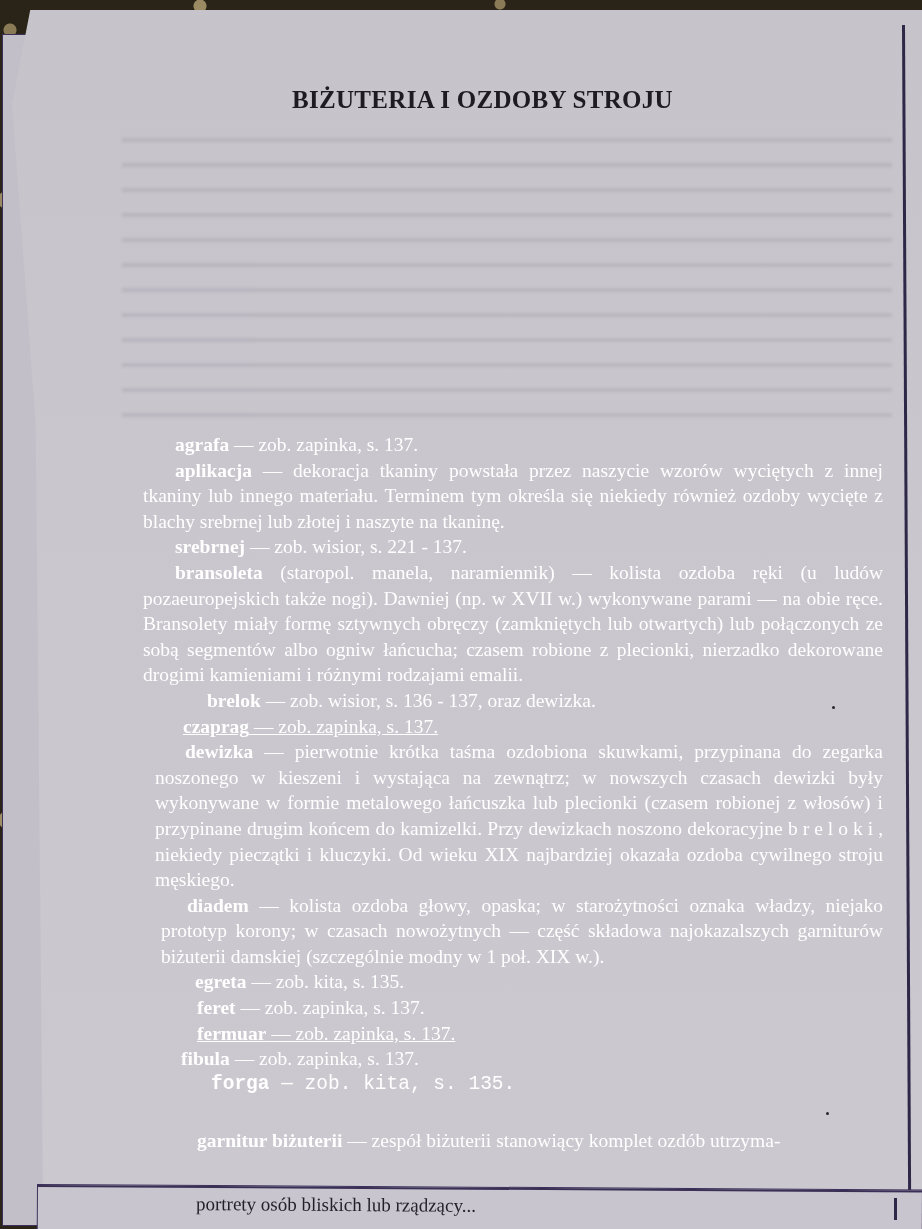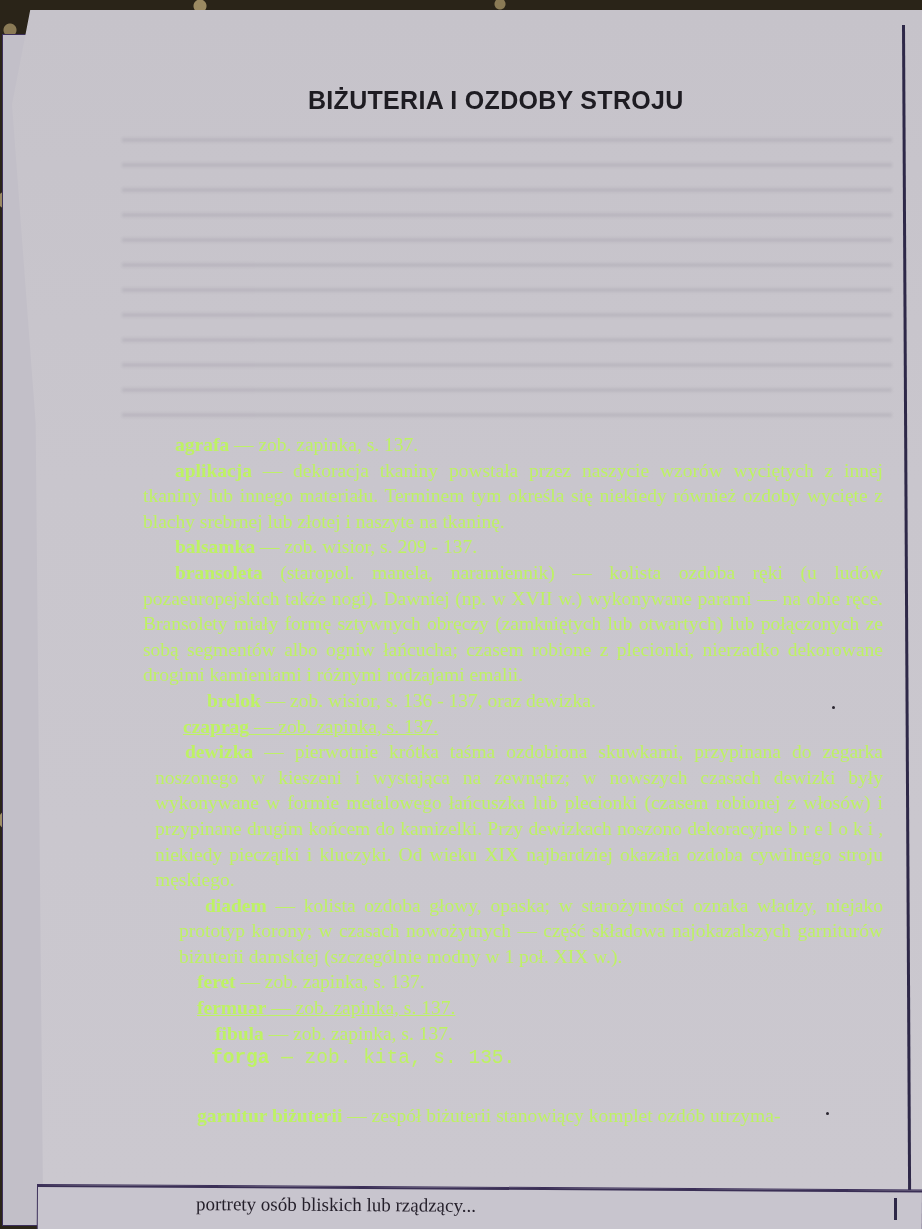--- a/index.html
+++ b/index.html
@@ -77,36 +77,36 @@
       position: absolute;
       left: 894px;
       top: 1198px;
       width: 3px;
       height: 22px;
       background: #2e2848;
     }
 
     .page-title {
       position: absolute;
-      left: 308px;
+      left: 292px;
       top: 86px;
-      font-family: Liberation Sans, sans-serif;
+      font-family: Liberation Serif, serif;
       font-weight: bold;
       font-size: 25px;
       letter-spacing: 0.3px;
       color: #1e1c22;
       margin: 0;
     }
 
     .entries {
       position: absolute;
       left: 143px;
       top: 432px;
       width: 740px;
-      color: #bef264;
+      color: #ffffff;
       font-size: 19.5px;
       line-height: 25.6px;
     }
     .entry {
       margin: 0;
       text-align: justify;
       text-indent: 32px;
     }
     .entry .term {
       font-weight: bold;
@@ -141,29 +141,30 @@
   <div class="bleed"></div>
 </div>
 
 <div class="right-rule"></div>
 
 <h1 class="page-title">BIŻUTERIA I OZDOBY STROJU</h1>
 
 <div class="entries">
   <p class="entry"><span class="term">agrafa</span><span> — zob. zapinka, s. 137.</span></p>
   <p class="entry"><span class="term">aplikacja</span><span> — dekoracja tkaniny powstała przez naszycie wzorów wyciętych z innej tkaniny lub innego materiału. Terminem tym określa się niekiedy również ozdoby wycięte z blachy srebrnej lub złotej i naszyte na tkaninę.</span></p>
-  <p class="entry"><span class="term">balsamka</span><span> — zob. wisior, s. 209 - 137.</span></p>
+  <p class="entry"><span class="term">srebrnej</span><span> — zob. wisior, s. 221 - 137.</span></p>
   <p class="entry"><span class="term">bransoleta</span><span> (staropol. manela, naramiennik) — kolista ozdoba ręki (u ludów pozaeuropejskich także nogi). Dawniej (np. w XVII w.) wykonywane parami — na obie ręce. Bransolety miały formę sztywnych obręczy (zamkniętych lub otwartych) lub połączonych ze sobą segmentów albo ogniw łańcucha; czasem robione z plecionki, nierzadko dekorowane drogimi kamieniami i różnymi rodzajami emalii.</span></p>
   <p class="entry" style="margin-left:64px;text-indent:0;"><span class="term">brelok</span><span> — zob. wisior, s. 136 - 137, oraz dewizka.</span></p>
   <p class="entry" style="margin-left:40px;text-indent:0;text-decoration:underline;"><span class="term">czaprag</span><span> — zob. zapinka, s. 137.</span></p>
   <p class="entry" style="margin-left:12px;text-indent:30px;"><span class="term">dewizka</span><span> — pierwotnie krótka taśma ozdobiona skuwkami, przypinana do zegarka noszonego w kieszeni i wystająca na zewnątrz; w nowszych czasach dewizki były wykonywane w formie metalowego łańcuszka lub plecionki (czasem robionej z włosów) i przypinane drugim końcem do kamizelki. Przy dewizkach noszono dekoracyjne </span><span class="spaced">breloki</span><span>, niekiedy pieczątki i kluczyki. Od wieku XIX najbardziej okazała ozdoba cywilnego stroju męskiego.</span></p>
-  <p class="entry" style="margin-left:36px;text-indent:26px;font-family:Liberation Serif, serif;"><span class="term">diadem</span><span> — kolista ozdoba głowy, opaska; w starożytności oznaka władzy, niejako prototyp korony; w czasach nowożytnych — część składowa najokazalszych garniturów biżuterii damskiej (szczególnie modny w 1 poł. XIX w.).</span></p>
+  <p class="entry" style="margin-left:18px;text-indent:26px;font-family:Liberation Serif, serif;"><span class="term">diadem</span><span> — kolista ozdoba głowy, opaska; w starożytności oznaka władzy, niejako prototyp korony; w czasach nowożytnych — część składowa najokazalszych garniturów biżuterii damskiej (szczególnie modny w 1 poł. XIX w.).</span></p>
+  <p class="entry" style="margin-left:52px;text-indent:0;"><span class="term">egreta</span><span> — zob. kita, s. 135.</span></p>
   <p class="entry" style="margin-left:54px;text-indent:0;"><span class="term">feret</span><span> — zob. zapinka, s. 137.</span></p>
   <p class="entry" style="margin-left:54px;text-indent:0;text-decoration:underline;"><span class="term">fermuar</span><span> — zob. zapinka, s. 137.</span></p>
-  <p class="entry" style="margin-left:72px;text-indent:0;"><span class="term">fibula</span><span> — zob. zapinka, s. 137.</span></p>
+  <p class="entry" style="margin-left:38px;text-indent:0;"><span class="term">fibula</span><span> — zob. zapinka, s. 137.</span></p>
   <p class="entry" style="margin-left:68px;text-indent:0;font-family:Liberation Mono, monospace;"><span class="term">forga</span><span> — zob. kita, s. 135.</span></p>
   <p class="entry" style="margin-left:54px;text-indent:0;margin-top:31px;"><span class="term">garnitur biżuterii</span><span> — zespół biżuterii stanowiący komplet ozdób utrzyma-</span></p>
 </div>
 
 <div class="sheet-back bottom"></div>
 <div class="right-rule-bottom"></div>
 <div class="footer-fragment">portrety osób bliskich lub rządzący...</div>
 
 <div class="dot" style="left:832px;top:706px;"></div>
 <div class="dot" style="left:826px;top:1112px;"></div>

